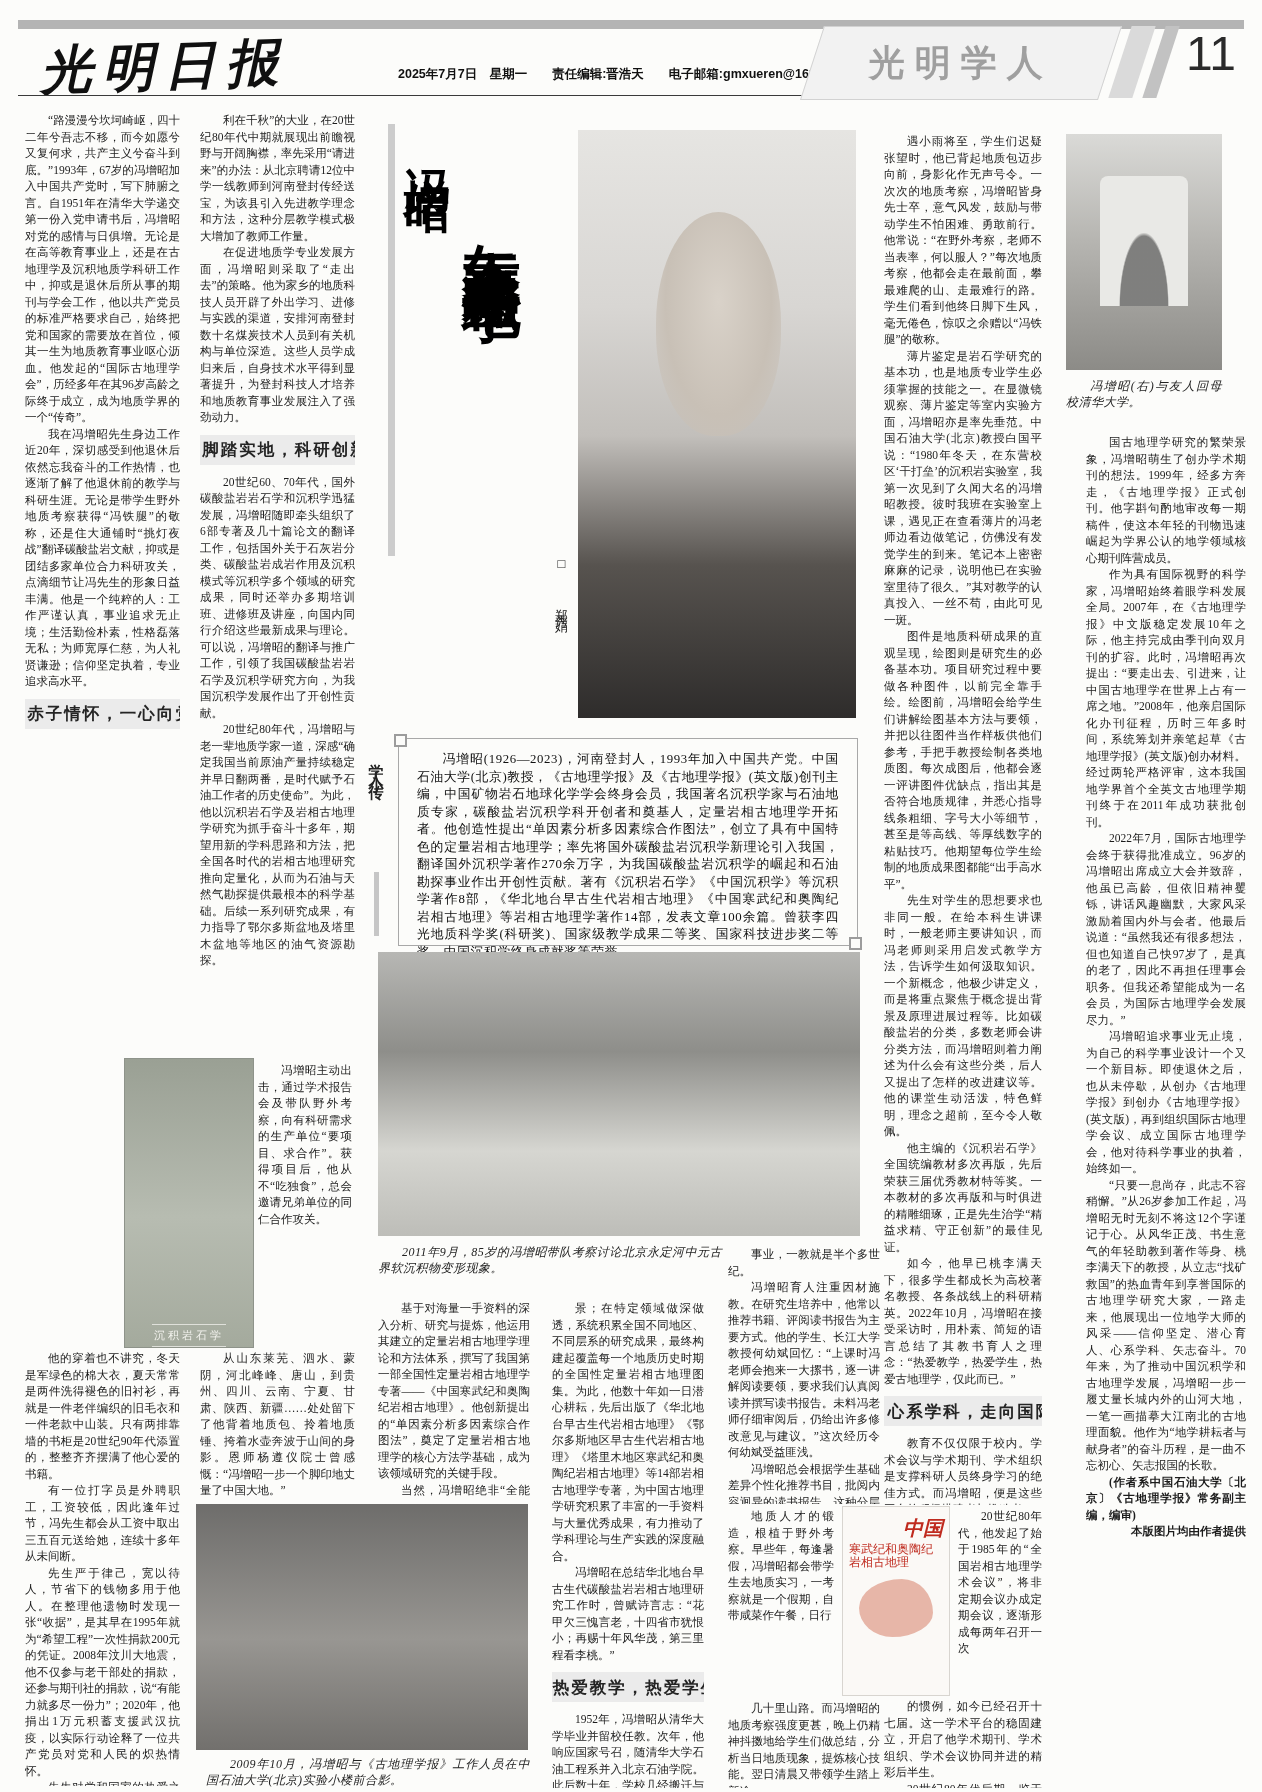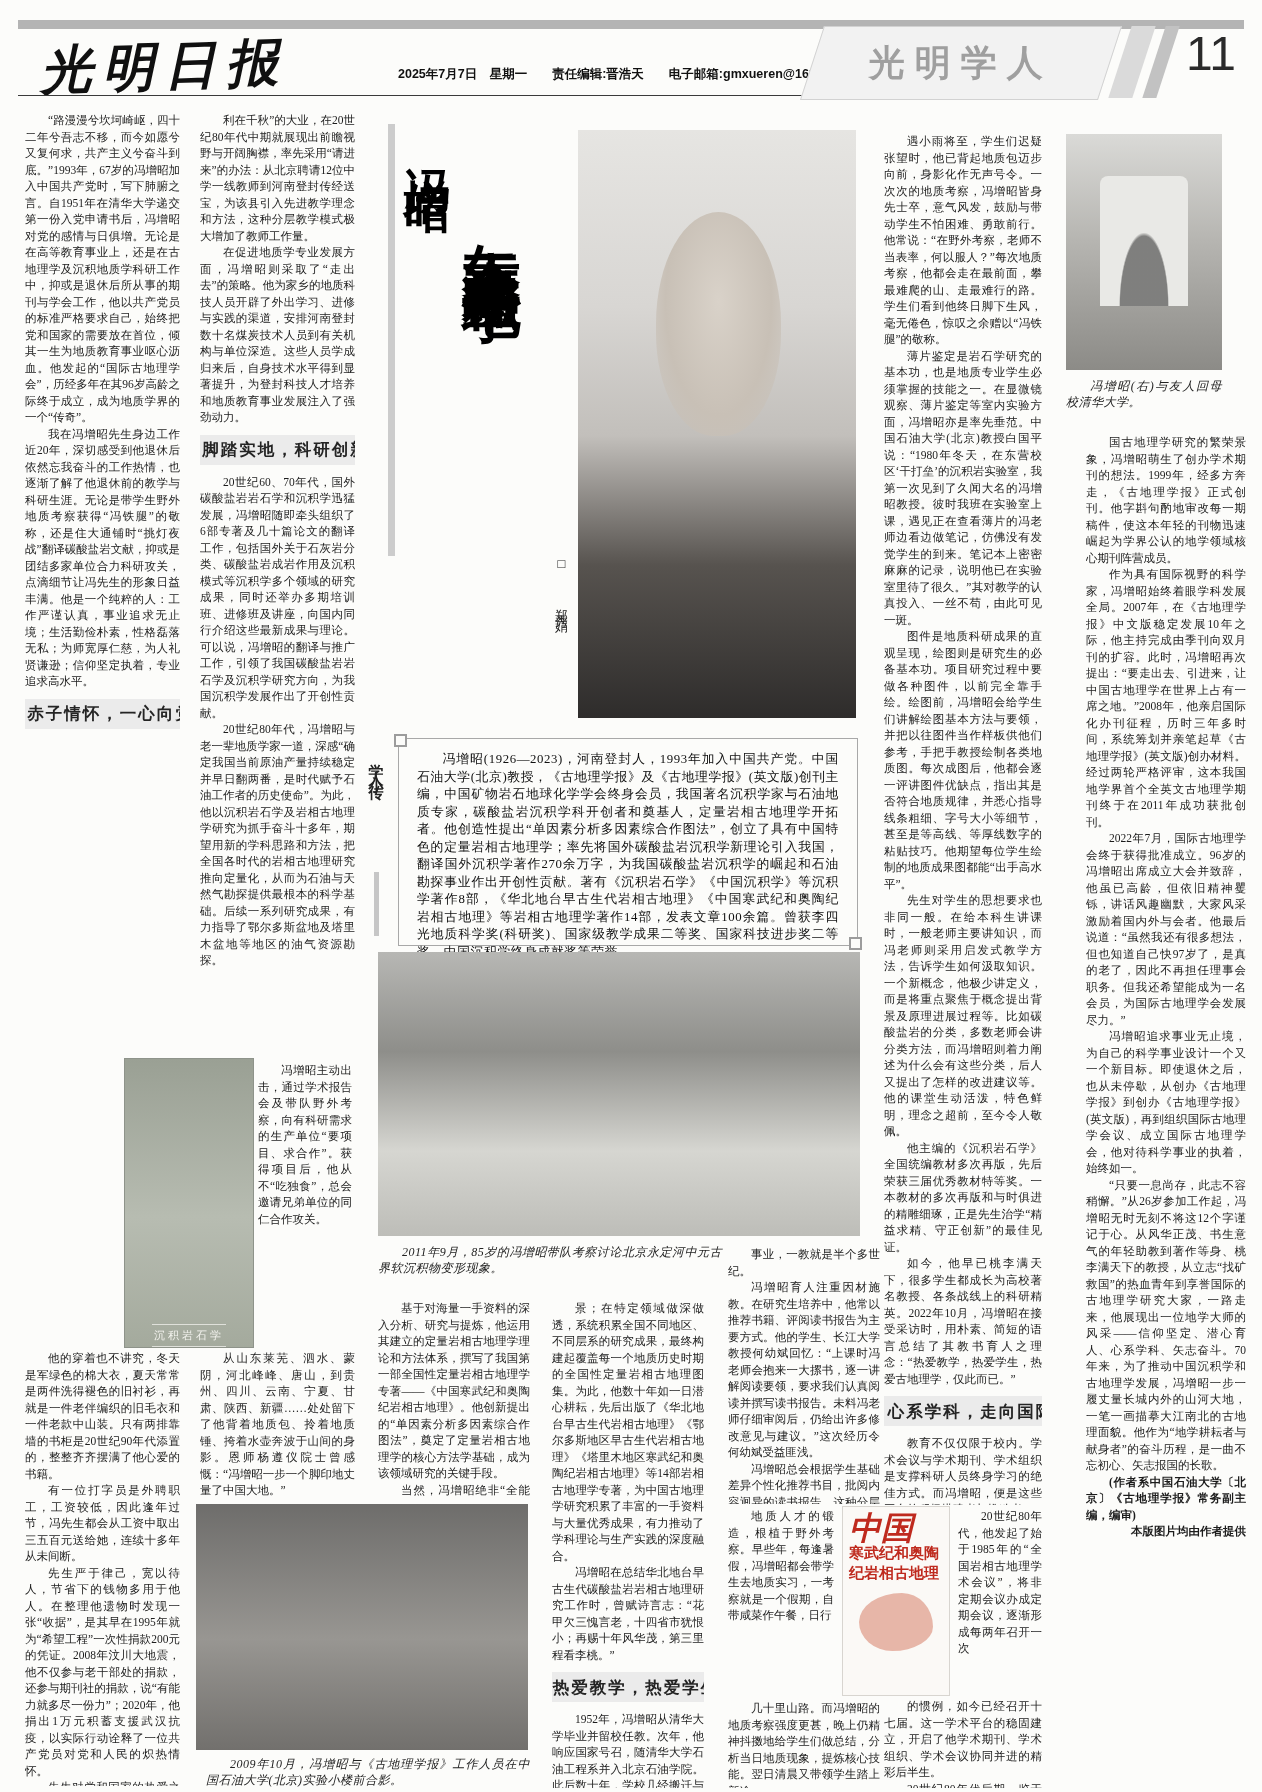--- a/index.html
+++ b/index.html
@@ -36,22 +36,22 @@
       background:radial-gradient(ellipse at 50% 100%,rgba(40,40,40,.55) 0 38%,rgba(0,0,0,0) 40%),#e9e9e6;
       border-radius:8px 8px 0 0;}
   .caption{font-size:12px;line-height:16px;color:#222;text-align:justify;text-indent:2em;
            font-style:italic;letter-spacing:.5px;}
   
   .cover1{background:linear-gradient(180deg,#9aa094 0%,#b7bcb1 55%,#a4aa9d 100%);border:1px solid #8e938a;
           display:flex;align-items:flex-end;justify-content:center;}
   .cover1 span{color:#f3f3ee;font-size:11px;letter-spacing:3px;border-top:1px solid #dfe0da;
                border-bottom:1px solid #dfe0da;padding:3px 2px;}
   .cover2{background:#fbf9f6;border:1px solid #d8d5d0;padding:8px 6px;box-sizing:border-box;}
-  .cover2 .t1{font-size:32px;color:#bf2a1e;font-weight:bold;font-style:italic;line-height:26px;}
-  .cover2 .t2{font-size:15px;color:#bf2a1e;font-weight:bold;margin-top:2px;line-height:20px;}
+  .cover2 .t1{font-size:20px;color:#bf2a1e;font-weight:bold;font-style:italic;line-height:26px;text-align:right;}
+  .cover2 .t2{font-size:12px;color:#bf2a1e;font-weight:normal;margin-top:2px;line-height:13px;}
   .cover2 .map{width:74px;height:58px;margin:10px auto 0;background:#e7b6a8;
                border-radius:58% 42% 55% 45%/50% 58% 42% 50%;}
   
   .biobox{border:1px solid #a8a8a8;padding:12px 18px;box-sizing:border-box;
           font-size:12.8px;line-height:17.5px;text-align:justify;color:#101010;letter-spacing:.6px;}
   .biobox::before{content:"";position:absolute;left:-5px;top:-5px;width:9px;height:9px;
           background:#fcfcfa;border:2px solid #9c9c9c;}
   .biobox::after{content:"";position:absolute;right:-5px;bottom:-5px;width:9px;height:9px;
           background:#fcfcfa;border:2px solid #9c9c9c;}
   .biobox p{margin:0;text-indent:2em;}

